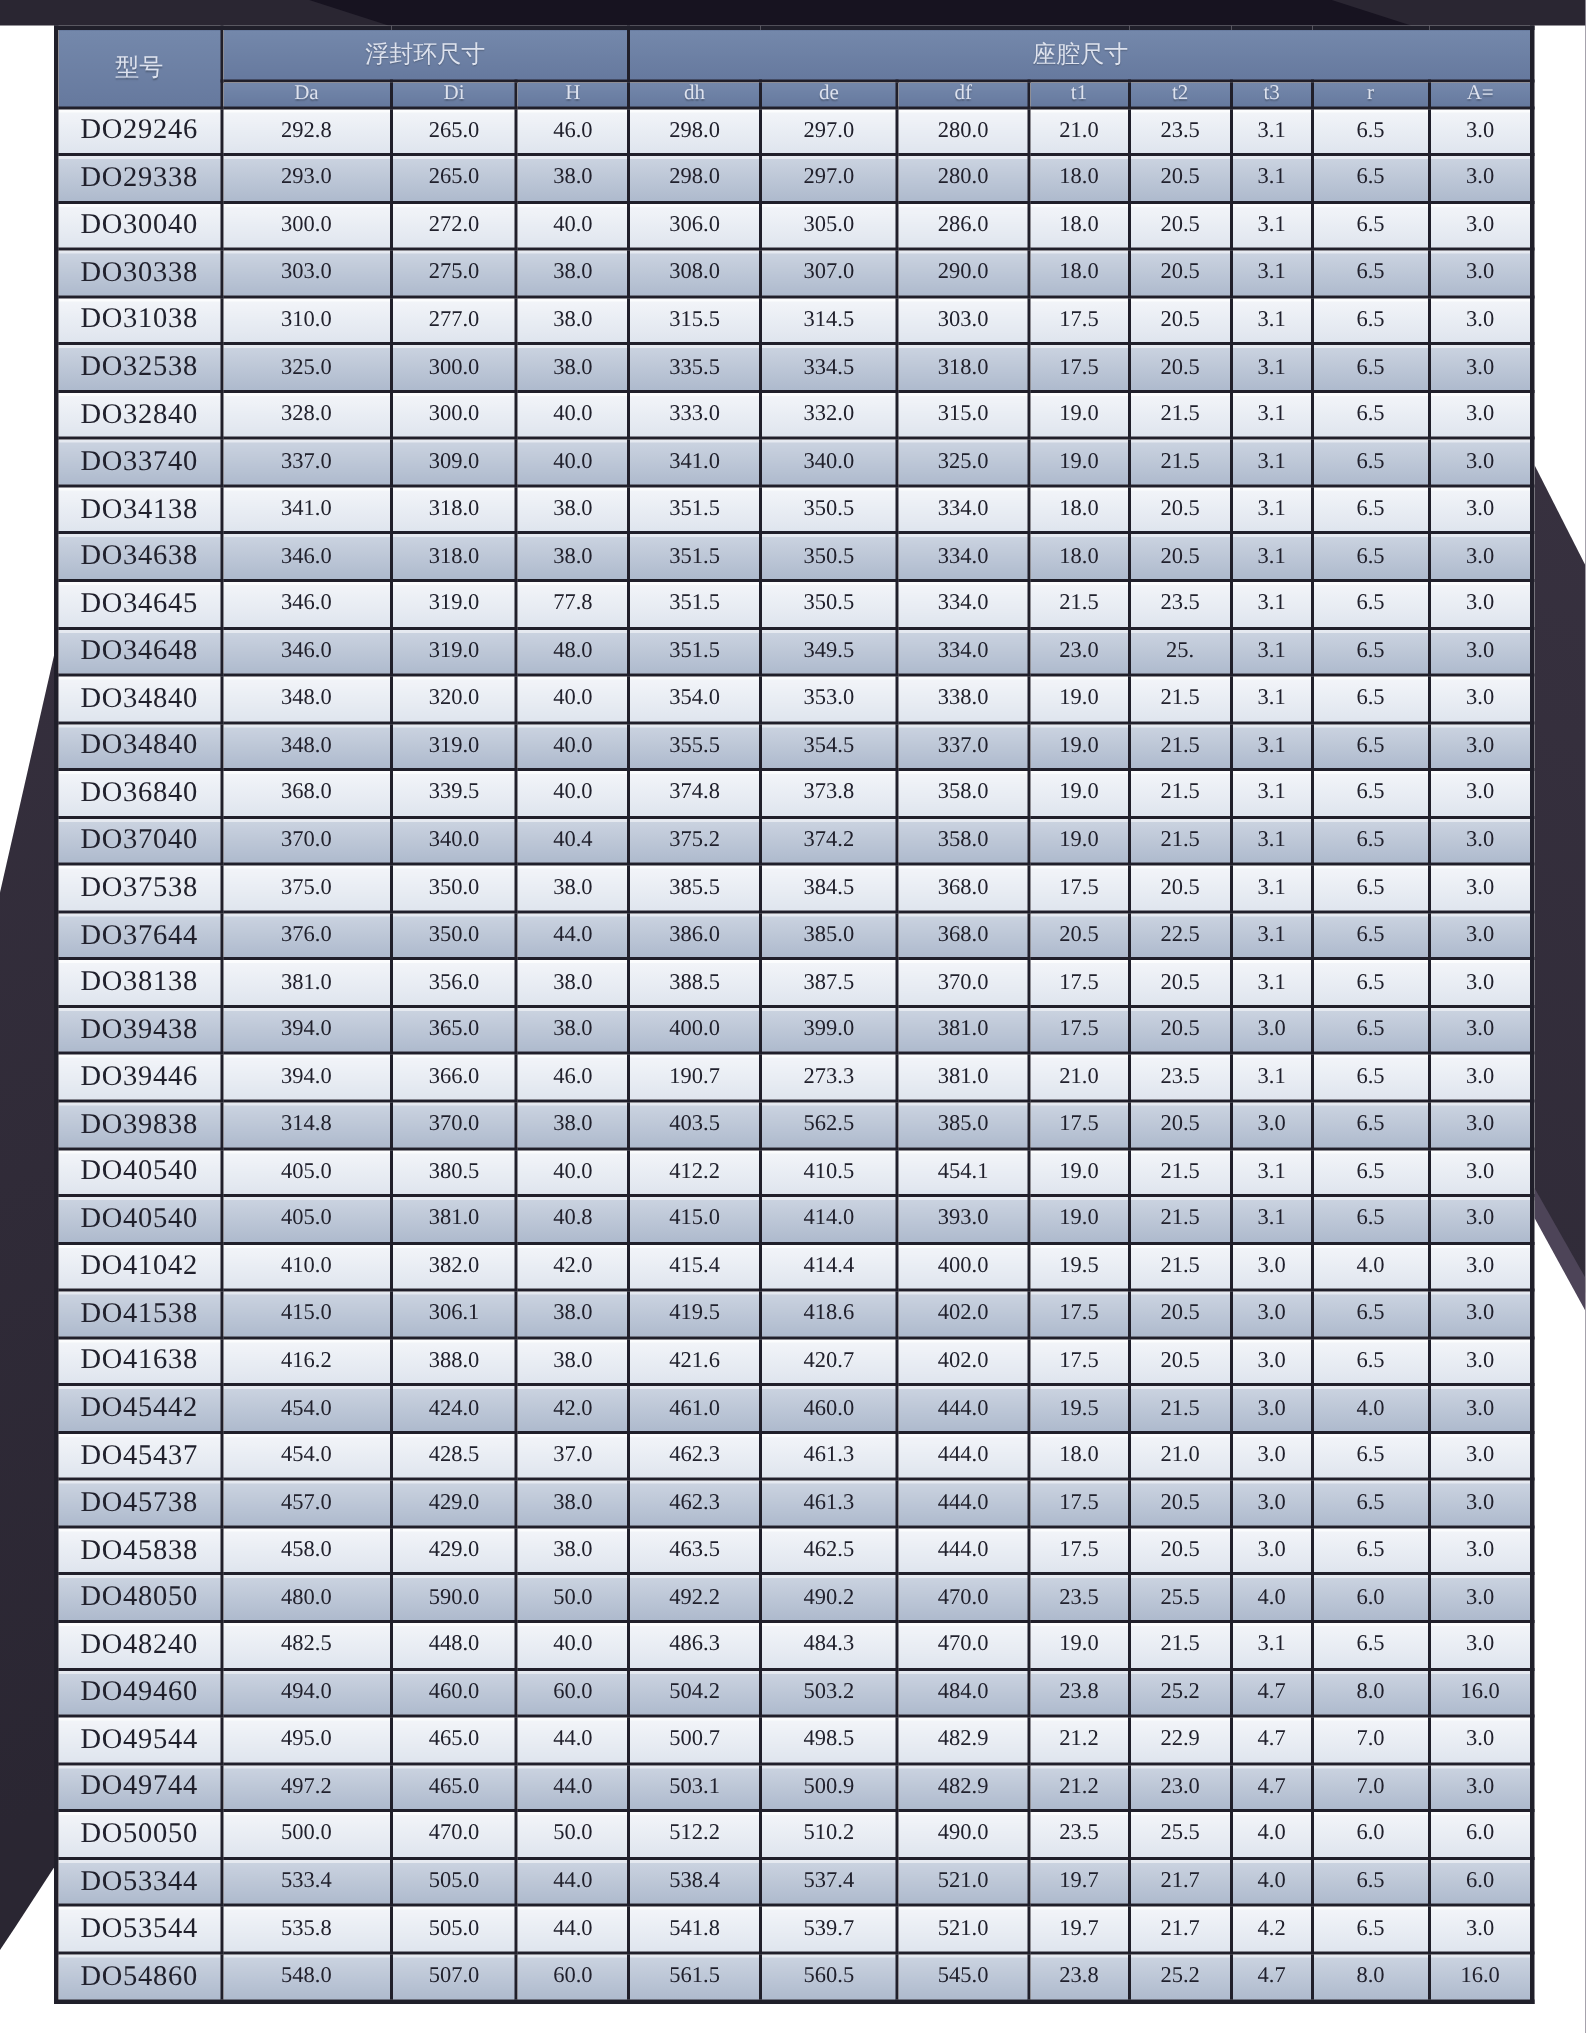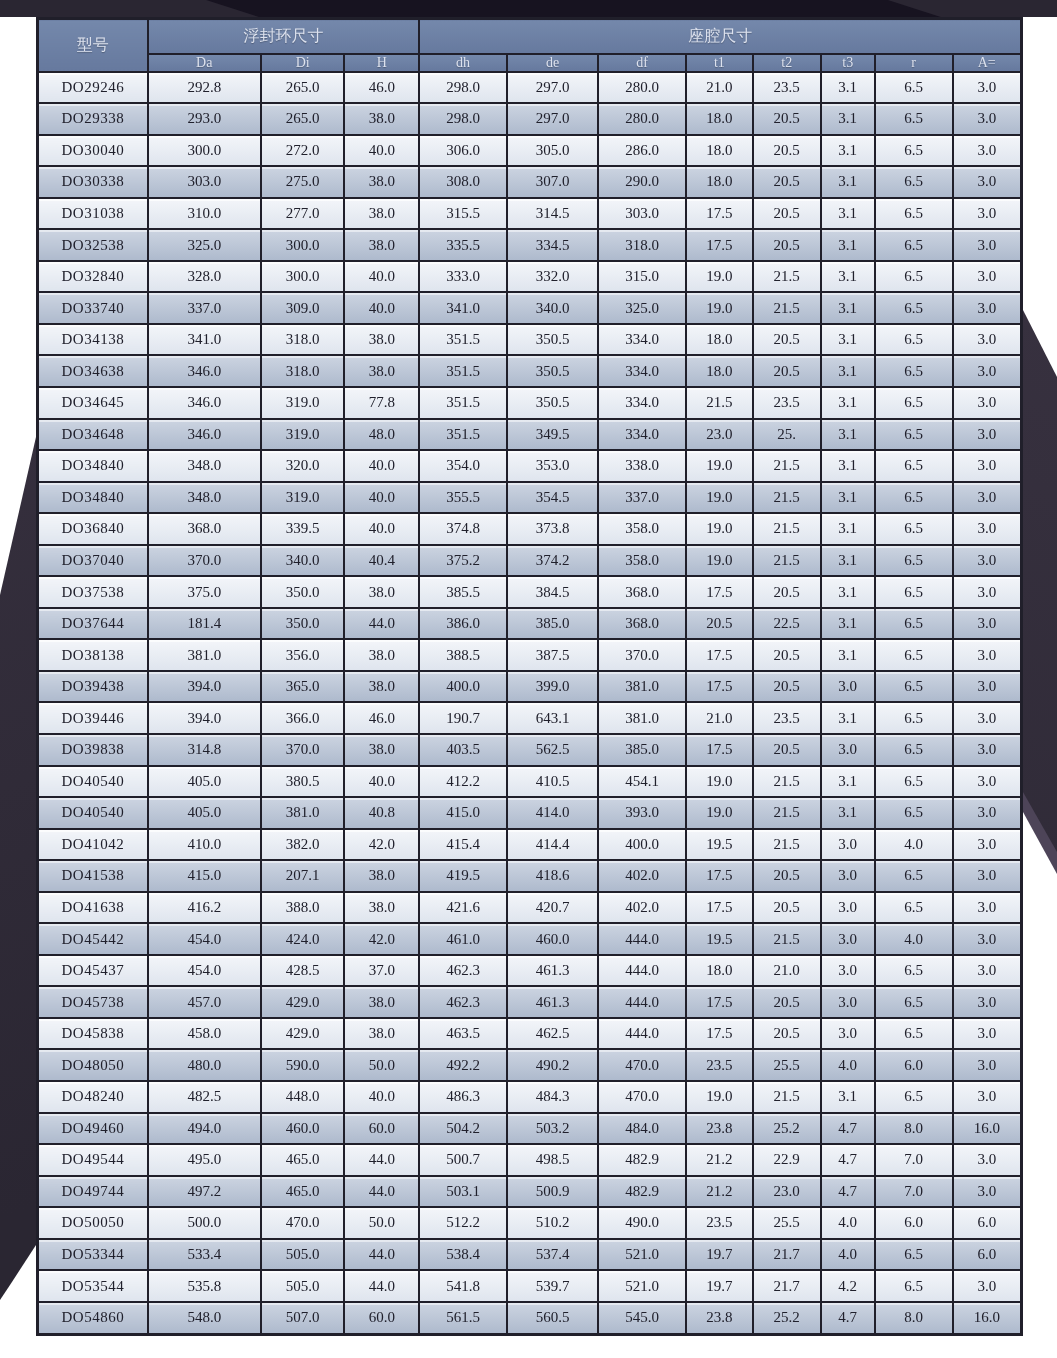--- a/index.html
+++ b/index.html
@@ -55,21 +55,21 @@
     font-size:16px;
     text-shadow:0 1px 1px rgba(0,0,0,0.25);
   }
   thead tr.group-row{height:35px;}
   thead tr.sub-row{height:17px;}
   thead tr.sub-row th{font-size:14px;}
   tbody td{
     color:var(--cell_text,#20202c);
     font-size:15px;
   }
-  tbody td:first-child{font-size:15px;letter-spacing:0.5px;}
+  tbody td:first-child{font-size:19px;letter-spacing:0.5px;}
   tbody tr:nth-child(odd) td{
     background:linear-gradient(180deg,var(--row_light_top,#f3f5f9) 0%,var(--row_light_bottom,#dfe5ee) 100%);
     box-shadow:inset 0 2px 0 rgba(255,255,255,0.7);
   }
   tbody tr:nth-child(even) td{
     background:linear-gradient(180deg,var(--row_dark_top,#ccd4e1) 0%,var(--row_dark_bottom,#aebacd) 100%);
     box-shadow:inset 0 2px 0 rgba(255,255,255,0.5);
   }
 </style>
 </head>
@@ -353,21 +353,21 @@
           <td>384.5</td>
           <td>368.0</td>
           <td>17.5</td>
           <td>20.5</td>
           <td>3.1</td>
           <td>6.5</td>
           <td>3.0</td>
         </tr>
         <tr>
           <td>DO37644</td>
-          <td>181.4</td>
+          <td>376.0</td>
           <td>350.0</td>
           <td>44.0</td>
           <td>386.0</td>
           <td>385.0</td>
           <td>368.0</td>
           <td>20.5</td>
           <td>22.5</td>
           <td>3.1</td>
           <td>6.5</td>
           <td>3.0</td>
@@ -399,21 +399,21 @@
           <td>3.0</td>
           <td>6.5</td>
           <td>3.0</td>
         </tr>
         <tr>
           <td>DO39446</td>
           <td>394.0</td>
           <td>366.0</td>
           <td>46.0</td>
           <td>190.7</td>
-          <td>643.1</td>
+          <td>273.3</td>
           <td>381.0</td>
           <td>21.0</td>
           <td>23.5</td>
           <td>3.1</td>
           <td>6.5</td>
           <td>3.0</td>
         </tr>
         <tr>
           <td>DO39838</td>
           <td>314.8</td>
@@ -466,21 +466,21 @@
           <td>400.0</td>
           <td>19.5</td>
           <td>21.5</td>
           <td>3.0</td>
           <td>4.0</td>
           <td>3.0</td>
         </tr>
         <tr>
           <td>DO41538</td>
           <td>415.0</td>
-          <td>207.1</td>
+          <td>306.1</td>
           <td>38.0</td>
           <td>419.5</td>
           <td>418.6</td>
           <td>402.0</td>
           <td>17.5</td>
           <td>20.5</td>
           <td>3.0</td>
           <td>6.5</td>
           <td>3.0</td>
         </tr>

